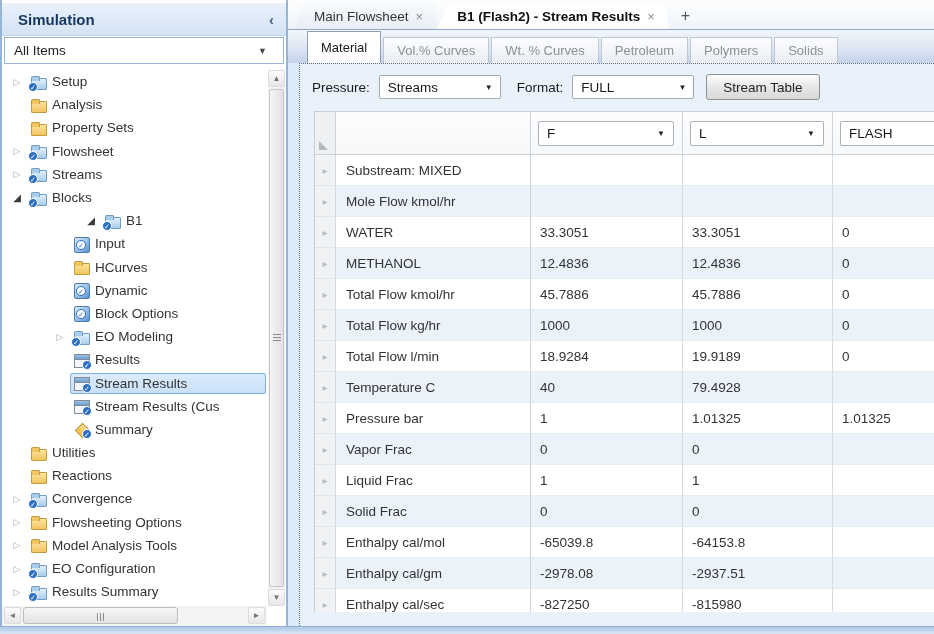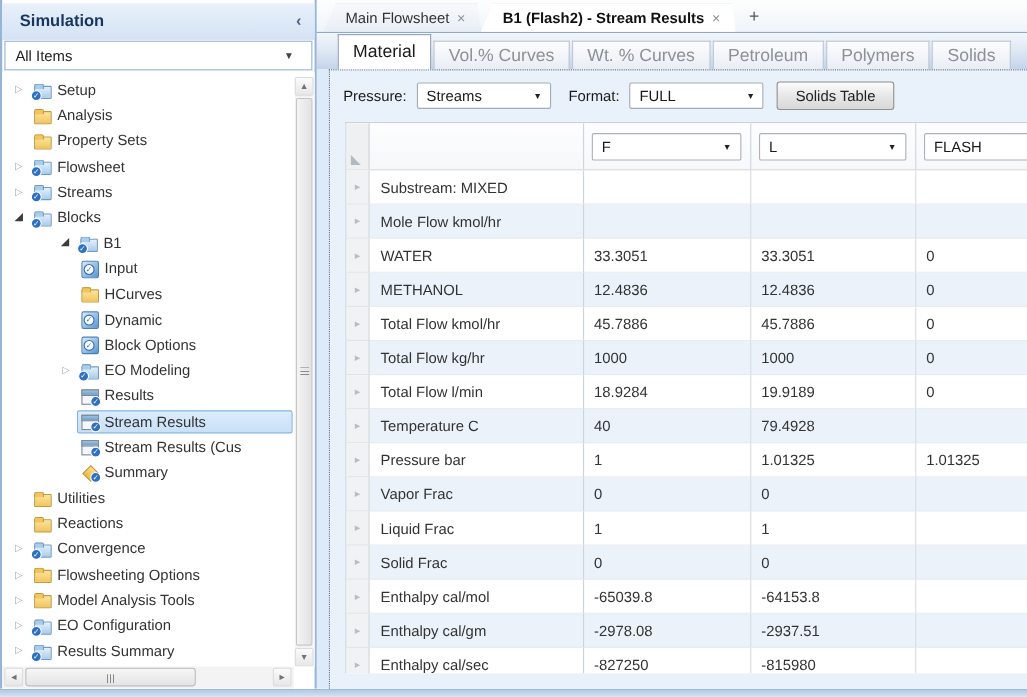--- a/index.html
+++ b/index.html
@@ -14,21 +14,21 @@
     padding:0 12px 0 16px; background:linear-gradient(#e9f1fb,#d4e3f5); border-bottom:1px solid #c2d4ea; }
   .lp-title { font-size:15px; font-weight:bold; color:#17365d; }
   .lp-collapse { font-size:15px; font-weight:bold; color:#4a6florin08a; color:#48648a; cursor:pointer; }
   .lp-combo { height:27px; flex:none; margin:1px 2px 2px 2px; border:1px solid #96b4d6; background:#fff;
     display:flex; align-items:center; justify-content:space-between; padding:0 16px 0 9px; }
   .lp-combo-text { font-size:13.5px; color:#222; }
   .combo-arr { font-size:9px; color:#444; }
 
   .tree { flex:1; position:relative; background:#fff; overflow:hidden; padding:4px 20px 0 0; }
   .trow { height:23.2px; display:flex; align-items:center; cursor:pointer; white-space:nowrap; }
-  .ind1 { padding-left:5px; } .ind2 { padding-left:47px; } .ind3 { padding-left:48px; }
+  .ind1 { padding-left:5px; } .ind2 { padding-left:47px;margin-left:32px; } .ind3 { padding-left:48px; }
   .exp { width:20px; flex:none; display:flex; align-items:center; justify-content:center; }
   .exp[data-exp="collapsed"]::before { content:"▷"; font-size:9px; color:#a2a8ae; }
   .exp[data-exp="expanded"]::before { content:"◢"; font-size:10px; color:#3c3c3c; }
   .rb { display:flex; align-items:center; flex:1; height:21px; padding:0 3px 0 2px; border:1px solid transparent; min-width:0; }
   .trow.selected .rb { background:linear-gradient(#dcecfc,#c8e0f7); border:1px solid #7fb2e0; border-radius:2px; }
   .tlabel { font-size:13.5px; color:#333; margin-left:5px; overflow:hidden; }
 
   
   .ticon { width:17px; height:16px; position:relative; flex:none; }
   .ticon::before, .ticon::after { content:""; position:absolute; }
@@ -82,21 +82,21 @@
   .dtab { height:26px; display:flex; align-items:center; padding:0 14px 0 20px;
     font-size:13.5px; color:#333; cursor:pointer;
     clip-path:polygon(11px 0, calc(100% - 3px) 0, 100% 100%, 0 100%);
     background:linear-gradient(#f7fafd,#e9eef6); filter:drop-shadow(0 0 1px #93a9c6); }
   .dtab.active { background:#fff; font-weight:bold; color:#111; }
   .tab-close { margin-left:7px; color:#8a8f96; font-size:13px; font-weight:normal; cursor:pointer; }
   .newtab { margin-left:12px; margin-bottom:4px; font-size:16px; color:#555; cursor:pointer; }
 
   .subtabbar { height:33px; flex:none; display:flex; align-items:flex-end; padding-left:19px;
     background:linear-gradient(#f2f6fb,#dce6f3 55%,#c2d3ea); }
-  .stab { height:26px; display:flex; align-items:center; padding:0 13px; font-size:16px; color:#8c9196;
+  .stab { height:26px; display:flex; align-items:center; padding:0 13px; font-size:13px; color:#8c9196;
     background:linear-gradient(#fcfdfe,#e9edf4); border:1px solid #bfc8d4; border-bottom:none; cursor:pointer; }
   .stab + .stab { margin-left:2px; }
   .stab.active { height:32px; background:#fff; color:#1a1a1a; border-color:#8f9fb8; z-index:2; }
 
   .content-outer { flex:1; min-height:0; background:#dceafa; padding-left:11px; }
   .content { height:100%; background:#e9f2fb; border-top:1px dotted #5f6c7d; border-left:1px dotted #5f6c7d; overflow:hidden; }
 
   .toolbar { display:flex; align-items:center; margin:10px 0 11px 12px; }
   .tb-label { font-size:13.5px; color:#1a1a1a; margin-right:9px; }
   .sel { width:122px; height:24px; background:#fff; border:1px solid #a5abb5; border-radius:2px;
@@ -400,21 +400,21 @@
             <span>Streams</span>
             <span class="sel-arr">▼</span>
           </div>
           <span class="gap1"></span>
           <span class="tb-label">Format:</span>
           <div class="sel">
             <span>FULL</span>
             <span class="sel-arr">▼</span>
           </div>
           <span class="gap2"></span>
-          <button class="btn">Solids Table</button>
+          <button class="btn">Stream Table</button>
         </div>
 
         <div class="grid">
           <div class="ghead">
             <div class="hc w-arrow corner"></div>
             <div class="hc w-label"></div>
             <div class="hc w-f">
               <div class="hsel">
                 <span>F</span>
                 <span class="sel-arr">▼</span>

